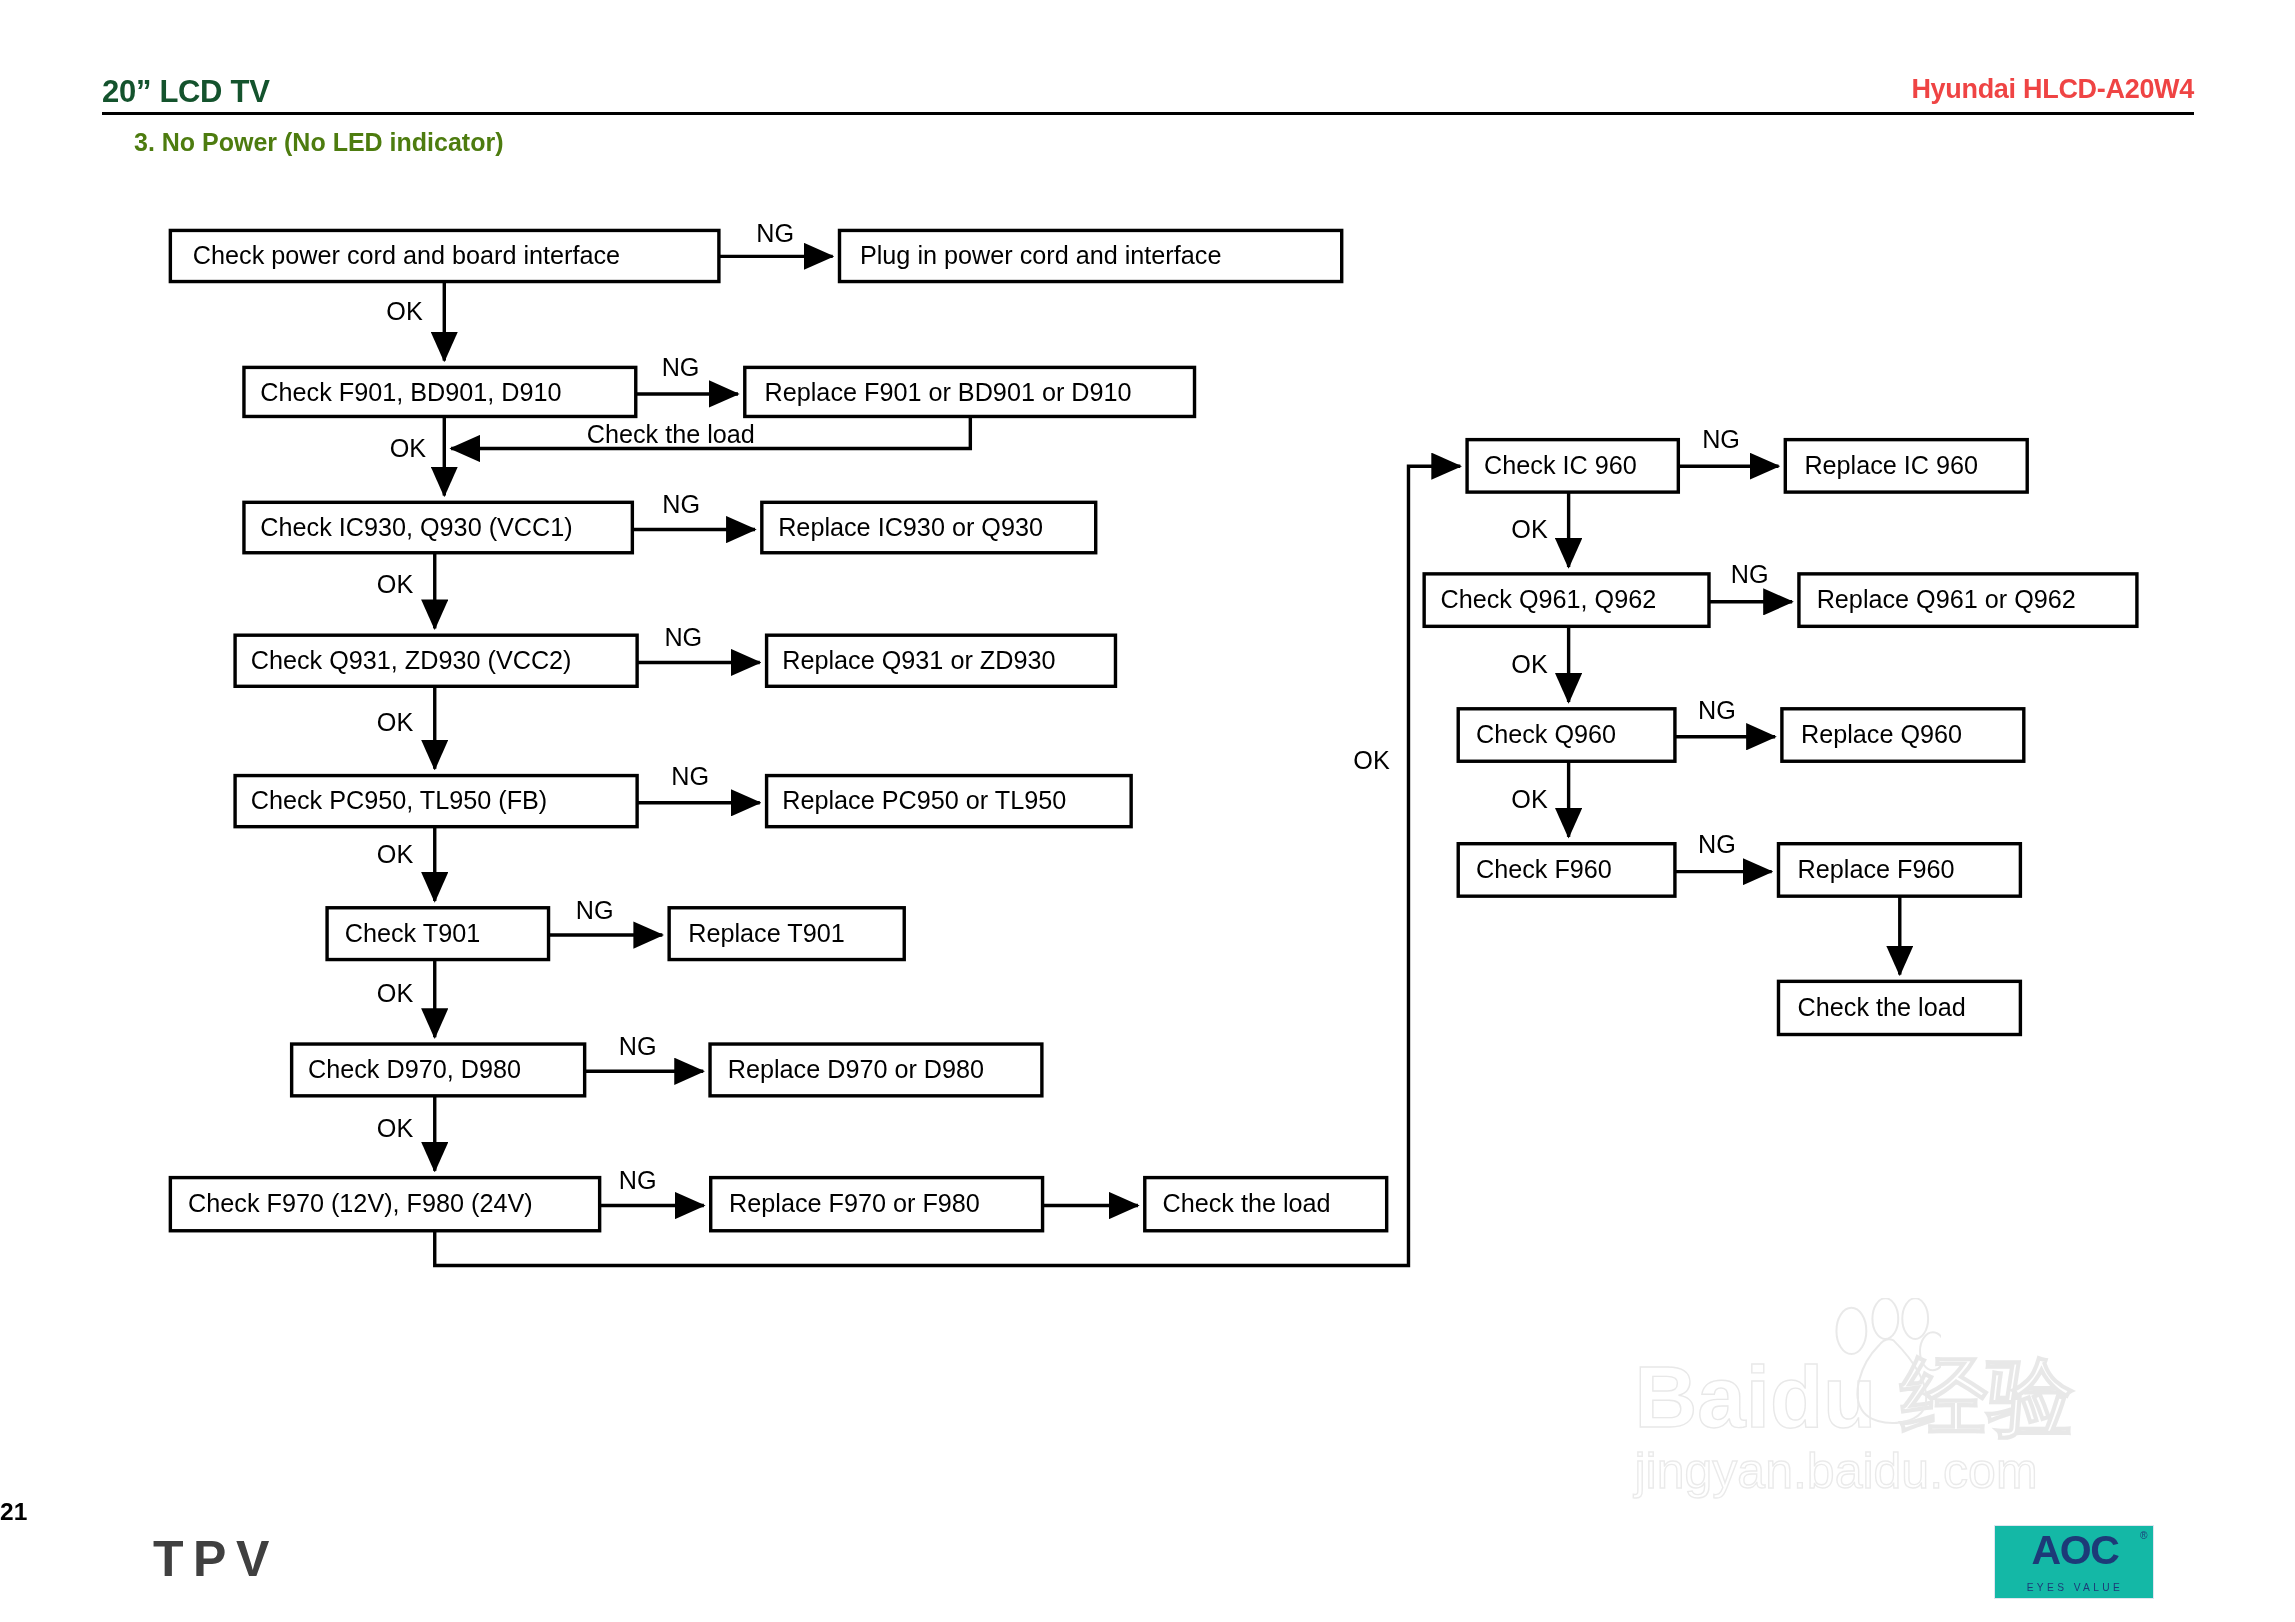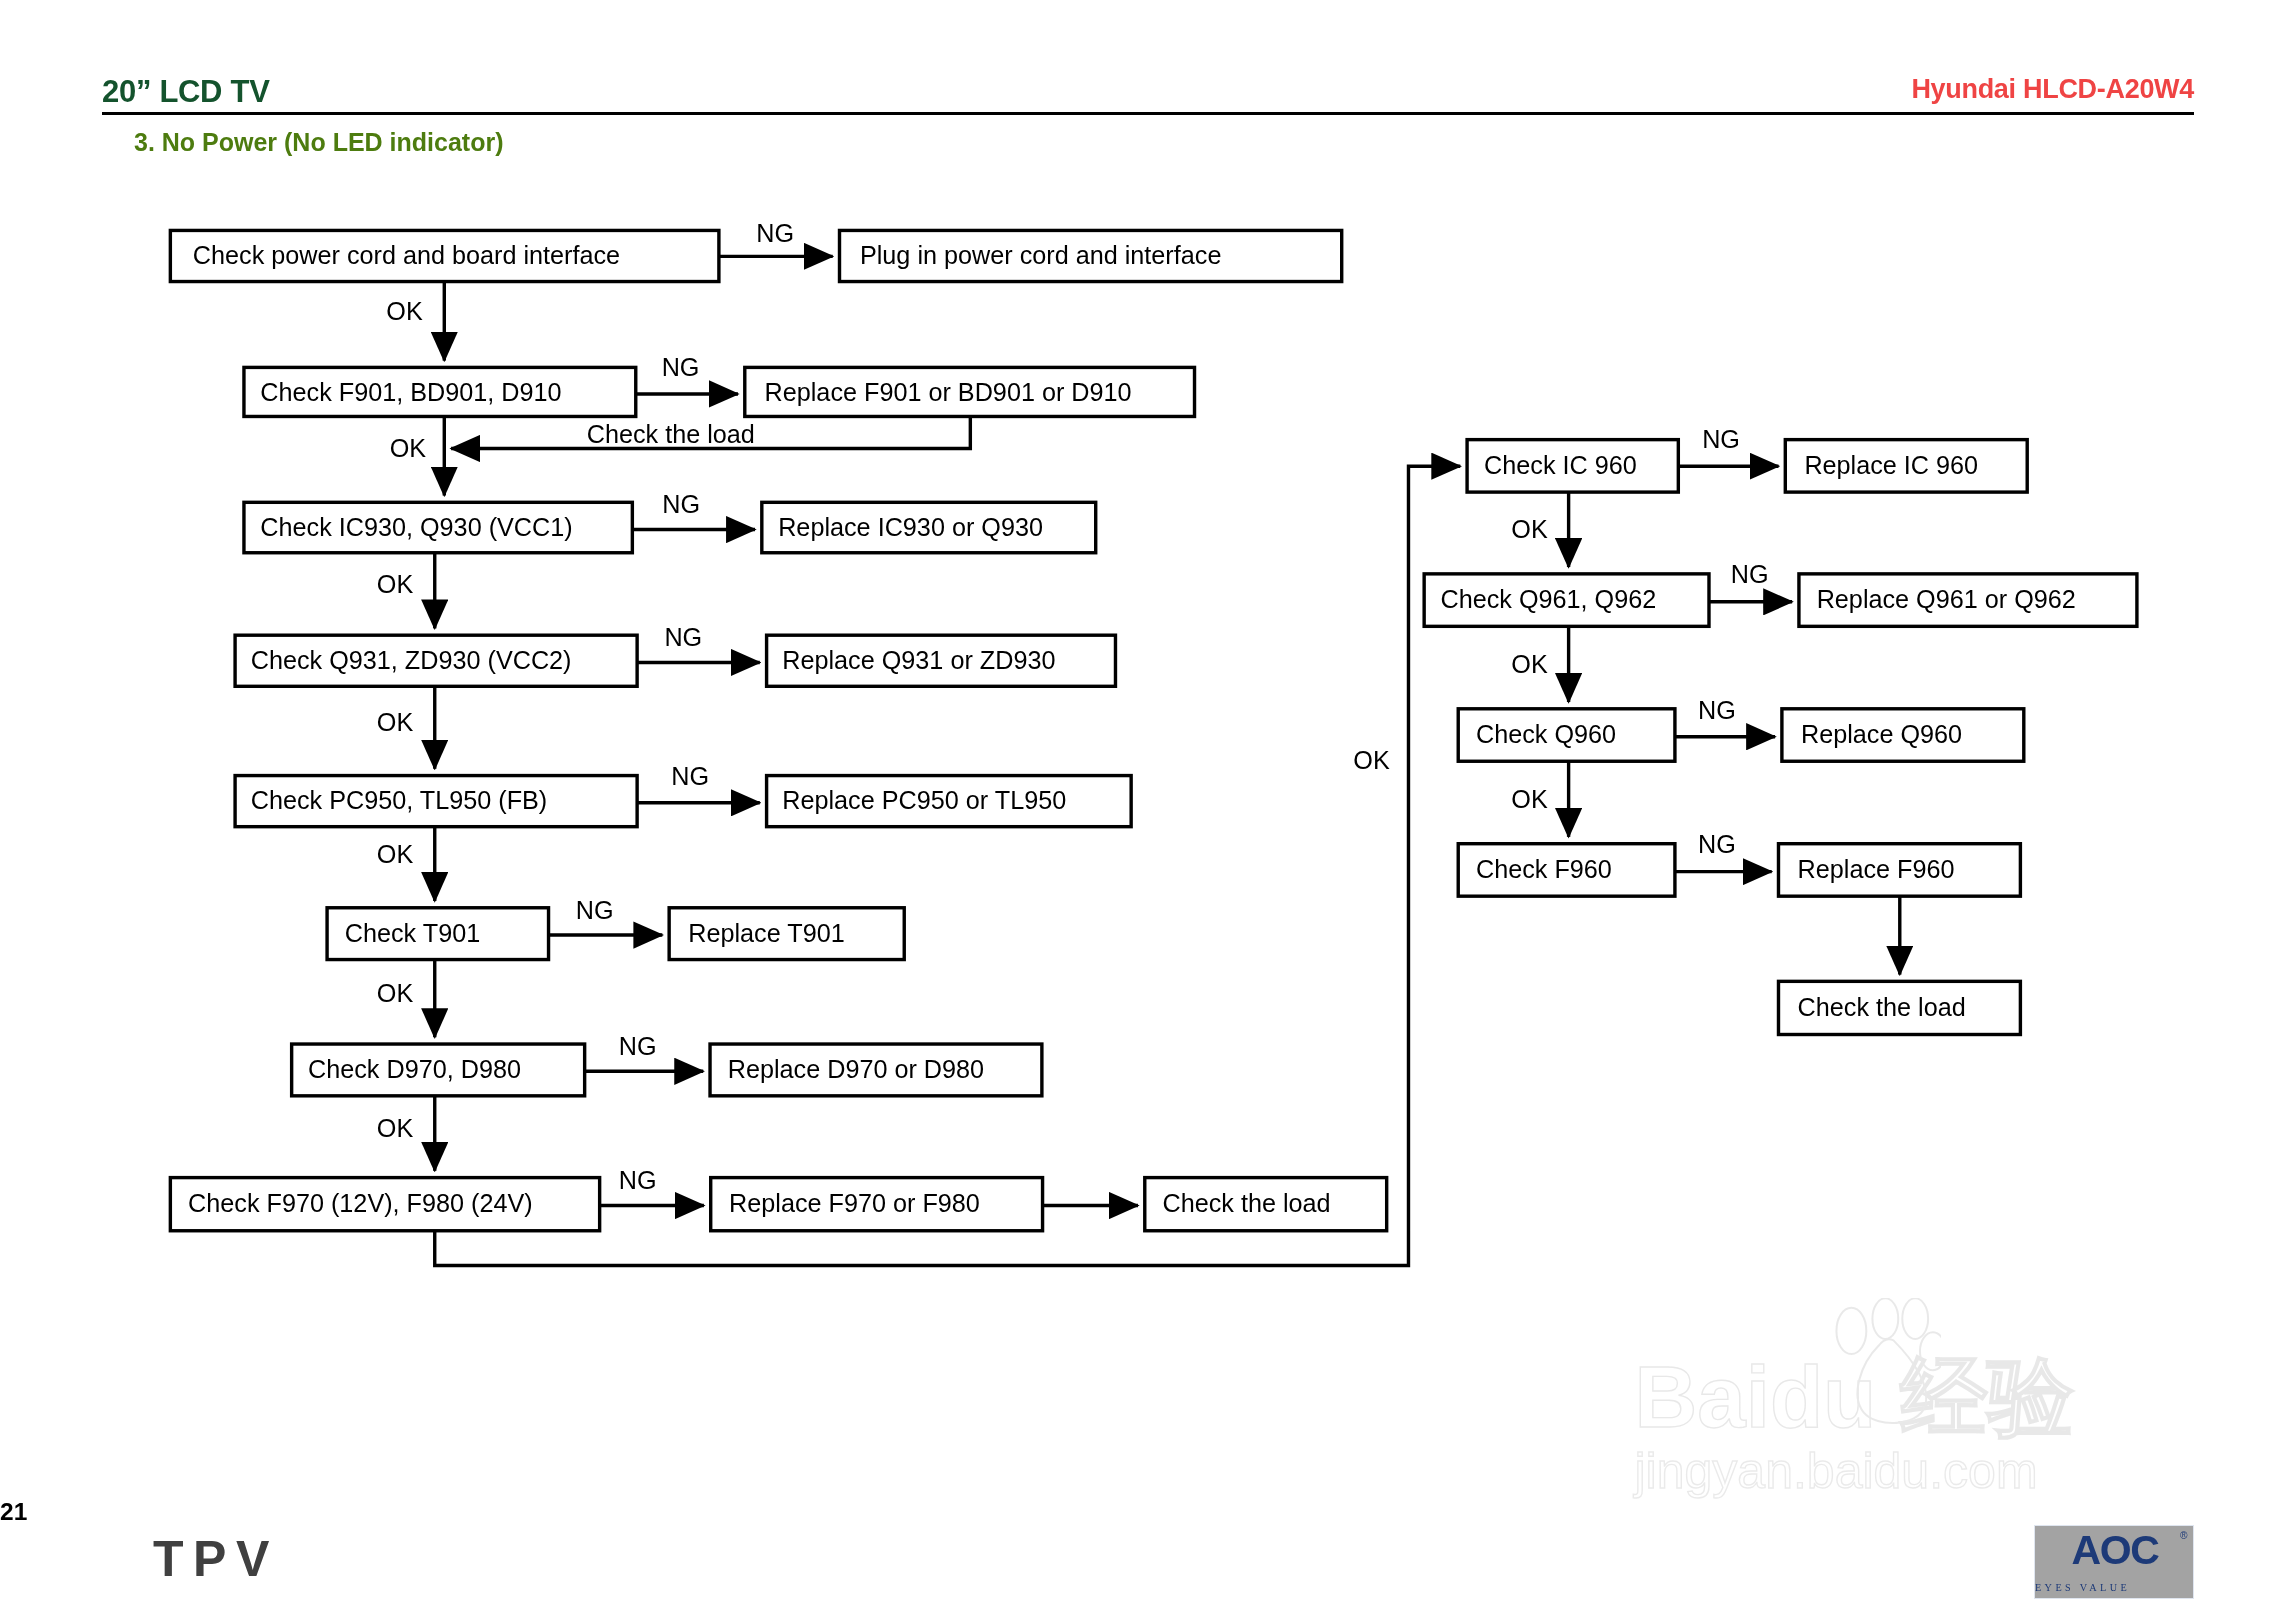--- a/index.html
+++ b/index.html
@@ -117,24 +117,23 @@
     line-height: 1;
   }
 
   
   #aoc-logo {
     position: absolute;
     left: 1994px;
     top: 1525px;
     width: 160px;
     height: 74px;
-    background: #a3a3a3;
+    background: #14b8a6;
     border: 0.7px solid #dfe5ef;
     box-sizing: border-box;
-    margin-left: 40px;
   }
   #aoc-wordmark {
     position: absolute;
     left: 0;
     top: 1.4px;
     width: 160px;
     text-align: center;
     font-size: 41px;
     font-weight: bold;
     color: #1d3a78;
@@ -147,24 +146,25 @@
     right: 5.5px;
     top: 4.1px;
     font-size: 10.2px;
     color: #1d3a78;
   }
   #aoc-tagline {
     position: absolute;
     left: 0;
     bottom: 4.8px;
     width: 160px;
+    text-align: center;
     font-size: 10.2px;
     color: #1d3a78;
     letter-spacing: 3.4px;
-    font-family: Liberation Serif, serif;
+    font-family: Liberation Sans, sans-serif;
   }
 
   
   #baidu-watermark {
     position: absolute;
     left: 1629px;
     top: 1298px;
     width: 538px;
     height: 208px;
     opacity: 0.55;

